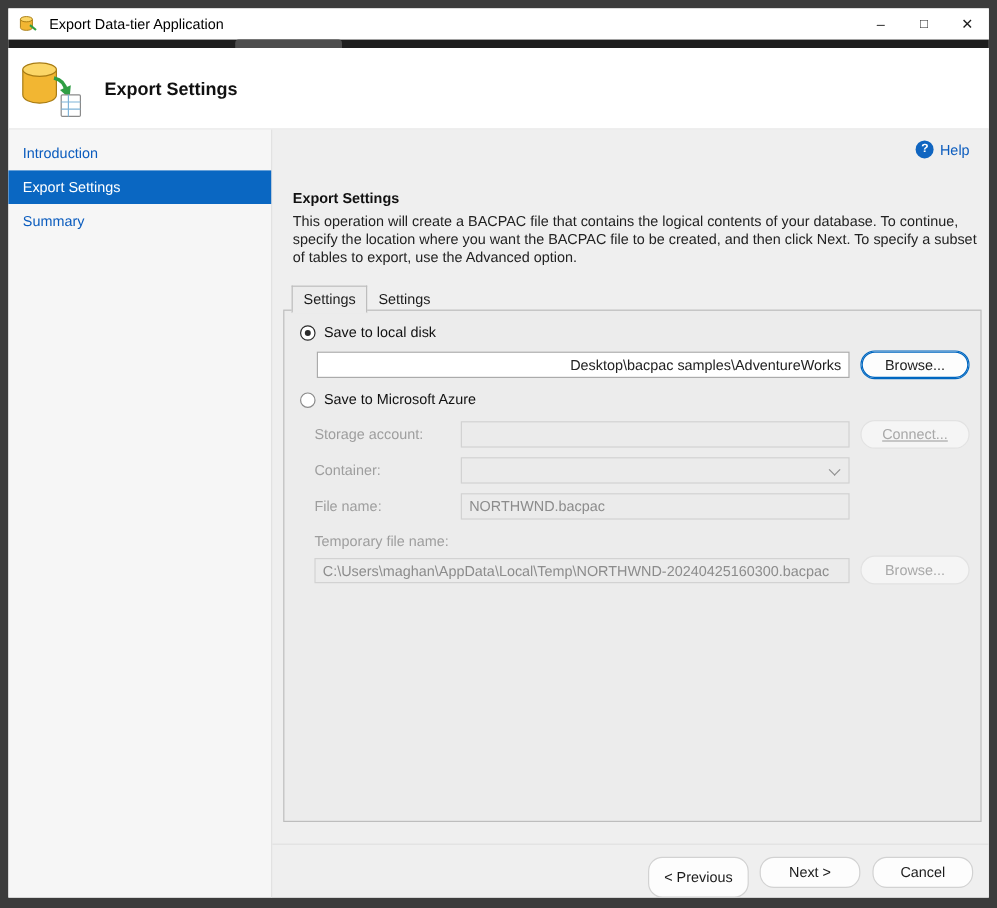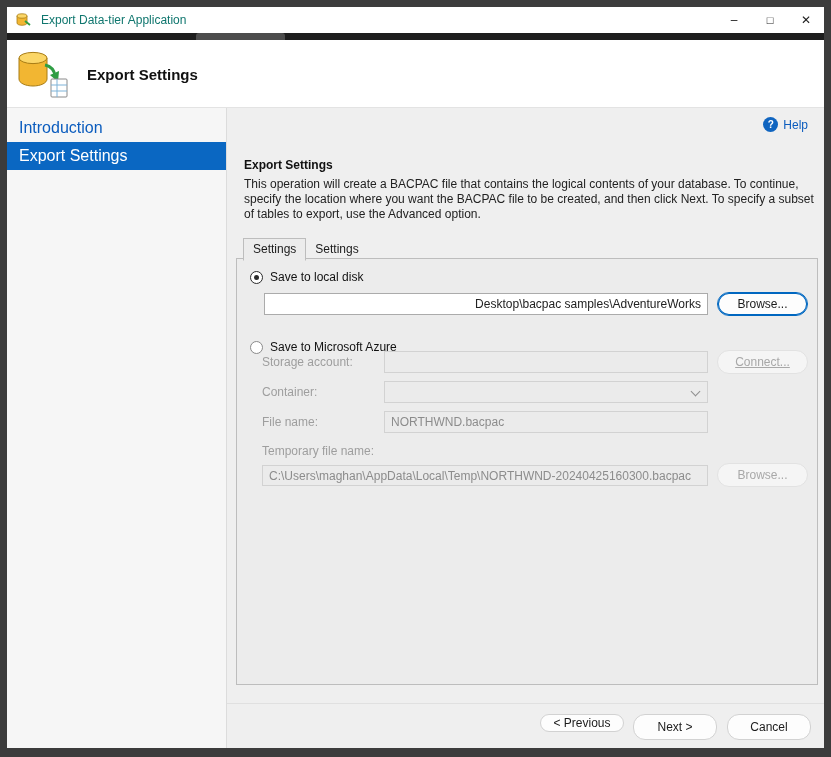--- a/index.html
+++ b/index.html
@@ -9,37 +9,37 @@
     font-family:"Liberation Sans", sans-serif;
     position:relative;
     overflow:hidden;
     color:#1b1b1b;
   }
   .window { position:absolute; left:7px; top:7px; width:817px; height:741px; background:#efefef; }
 
   
   .titlebar { position:absolute; left:0; top:0; width:817px; height:26px; background:#ffffff; display:flex; align-items:center; }
   .app-icon { margin-left:9px; display:flex; }
-  .window-title { margin-left:9px; font-size:12px; color:#0f766e; }
+  .window-title { margin-left:9px; font-size:12px; color:#000000; }
   .tb-controls { margin-left:auto; display:flex; height:100%; }
   .tb-btn { width:36px; height:26px; display:flex; align-items:center; justify-content:center; font-size:12px; color:#1b1b1b; cursor:pointer; background:transparent; border:none; font-family:inherit; }
   .tb-btn.max { font-size:11px; }
 
   
   .backdrop { position:absolute; left:0; top:26px; width:817px; height:7px; background:#1e1e1e; }
   .backdrop-tab { position:absolute; left:189px; top:0; width:89px; height:7px; background:#4d4d4d; border-radius:3px 3px 0 0; }
 
   
   .header { position:absolute; left:0; top:33px; width:817px; height:68px; background:#ffffff; border-bottom:1px solid #e3e3e3; }
   .wizard-icon { position:absolute; left:8px; top:9px; }
   .page-title { position:absolute; left:80px; top:26px; font-size:15px; font-weight:bold; color:#111; }
 
   
   .sidebar { position:absolute; left:0; top:101px; width:220px; height:640px; background:#f6f6f6; border-right:1px solid #dcdcdc; padding-top:6px; }
-  .side-item { height:28px; line-height:28px; padding-left:12px; font-size:16px; cursor:pointer; white-space:nowrap; }
+  .side-item { height:28px; line-height:28px; padding-left:12px; font-size:12px; cursor:pointer; white-space:nowrap; }
   .side-link { color:var(--link,#0b5cbe); }
   .side-active { background:var(--accent,#0a67c2); color:#fff; }
   .side-normal { color:#222; }
 
   
   .content { position:absolute; left:220px; top:101px; width:597px; height:640px; background:#efefef; }
   .help { position:absolute; right:16px; top:9px; display:flex; align-items:center; gap:5px; font-size:12px; color:var(--link,#0b5cbe); cursor:pointer; }
   .help-icon { width:15px; height:15px; border-radius:50%; background:#1065c0; color:#fff; font-size:10px; font-weight:bold; display:flex; align-items:center; justify-content:center; }
   .sec-heading { position:absolute; left:17px; top:50px; font-size:12px; font-weight:bold; color:#111; }
   .sec-desc { position:absolute; left:17px; top:69px; width:574px; font-size:12px; line-height:15px; color:#222; }
@@ -106,20 +106,21 @@
         <rect x="36" y="30" width="16" height="18" rx="1" fill="#ffffff" stroke="#8a8a8a"></rect>
         <path d="M36 36 h16 M36 42 h16 M42 30 v18" stroke="#7fb3d8" stroke-width="1" fill="none"></path>
       </svg>
     </span>
     <span class="page-title">Export Settings</span>
   </div>
 
   <div class="sidebar">
     <div class="side-item side-link">Introduction</div>
     <div class="side-item side-active">Export Settings</div>
+    <div class="side-item side-link">Summary</div>
   </div>
 
   <div class="content">
 
     <div class="help">
       <span class="help-icon">?</span>
       <span>Help</span>
     </div>
 
     <div class="sec-heading">Export Settings</div>
@@ -133,21 +134,21 @@
     <div class="panel">
 
       <div class="radio-row" style="left:13px; top:11px;">
         <span class="radio checked"></span>
         <span>Save to local disk</span>
       </div>
 
       <input class="textbox right" style="left: 27px; top: 34px; width: 444px; height: 22px;" readonly="" value="Desktop\bacpac samples\AdventureWorks">
       <button class="btn focus" style="left:480px; top:33px; width:91px; height:24px;">Browse...</button>
 
-      <div class="radio-row" style="left:13px; top:81px;">
+      <div class="radio-row" style="left:13px; top:67px;">
         <span class="radio unchecked"></span>
         <span>Save to Microsoft Azure</span>
       </div>
 
       <span class="field-label" style="left:25px; top:96px;">Storage account:</span>
       <input class="textbox dis" style="left: 147px; top: 92px; width: 324px; height: 22px;" readonly="" value="">
       <button class="btn dis" style="left:480px; top:91px; width:91px; height:24px;text-decoration:underline;">Connect...</button>
 
       <span class="field-label" style="left:25px; top:126px;">Container:</span>
       <div class="dropdown" style="left:147px; top:122px; width:324px; height:22px;">
@@ -158,18 +159,18 @@
       <input class="textbox dis" style="left: 147px; top: 152px; width: 324px; height: 22px;" readonly="" value="NORTHWND.bacpac">
 
       <span class="field-label" style="left:25px; top:185px;">Temporary file name:</span>
       <input class="textbox dis" style="left: 25px; top: 206px; width: 446px; height: 21px;" readonly="" value="C:\Users\maghan\AppData\Local\Temp\NORTHWND-20240425160300.bacpac">
       <button class="btn dis" style="left:480px; top:204px; width:91px; height:24px;">Browse...</button>
 
     </div>
 
     <div class="footer-sep"></div>
 
-    <button class="btn" style="left:313px; top:606px; width:84px; height:18px;">&lt; Previous</button>
+    <button class="btn" style="left:313px; top:606px; width:84px; height:34px;">&lt; Previous</button>
     <button class="btn" style="left:406px; top:606px; width:84px; height:26px;">Next &gt;</button>
     <button class="btn" style="left:500px; top:606px; width:84px; height:26px;">Cancel</button>
   </div>
 
 </div>
 
 </body></html>

